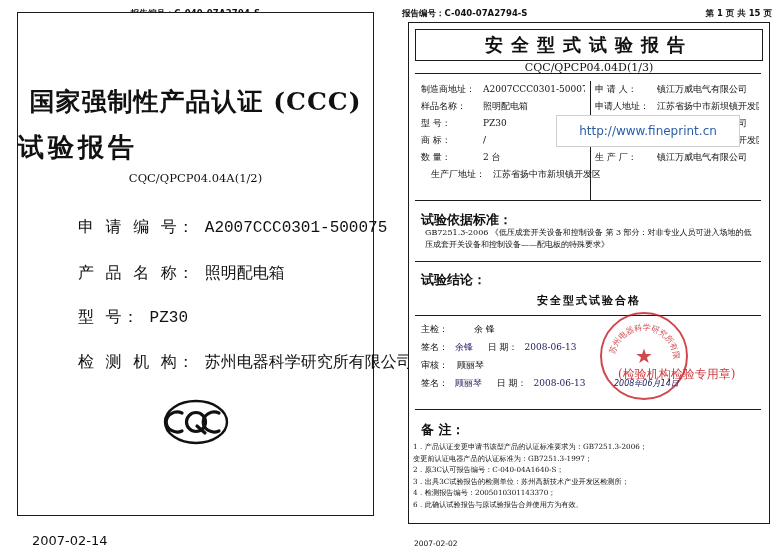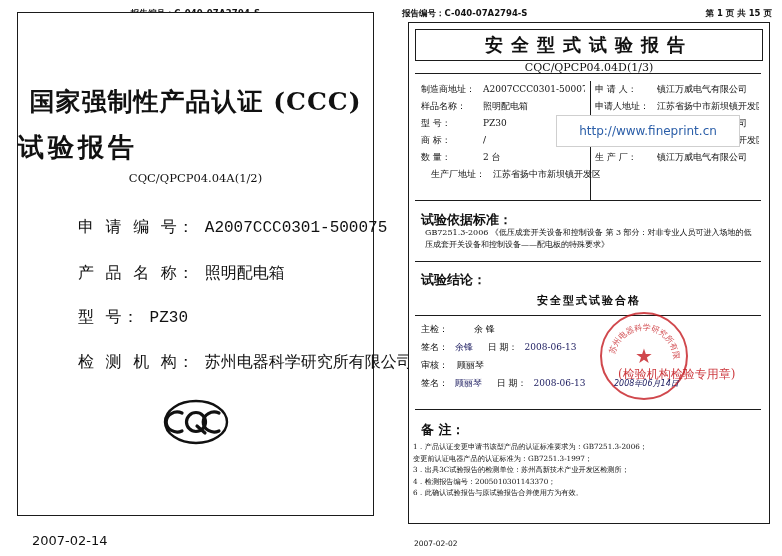--- a/index.html
+++ b/index.html
@@ -306,20 +306,21 @@
     <span style="margin-left:12px;">日 期：</span>
     <span class="hand" style="margin-left:4px;">2008-06-13</span>
   </div>
 
   <div class="r-line" style="top:386px;"></div>
 
   <div class="sec" style="top:398px;">备   注：</div>
   <div class="notes" style="top:418px;">
     <div>1．产品认证变更申请书该型产品的认证标准要求为：GB7251.3-2006；</div>
     <div>   变更前认证电器产品的认证标准为：GB7251.3-1997；</div>
+    <div>2．原3C认可报告编号：C-040-04A1640-S；</div>
     <div>3．出具3C试验报告的检测单位：苏州高新技术产业开发区检测所；</div>
     <div>4．检测报告编号：2005010301143370；</div>
     <div>6．此确认试验报告与原试验报告合并使用方为有效。</div>
   </div>
 
 </div>
 
 <div class="seal">
   <svg class="arc" viewBox="0 0 84 84">
     <path id="arcpath" d="M12,46 A30,30 0 0 1 72,46" fill="none" stroke="none"></path>

